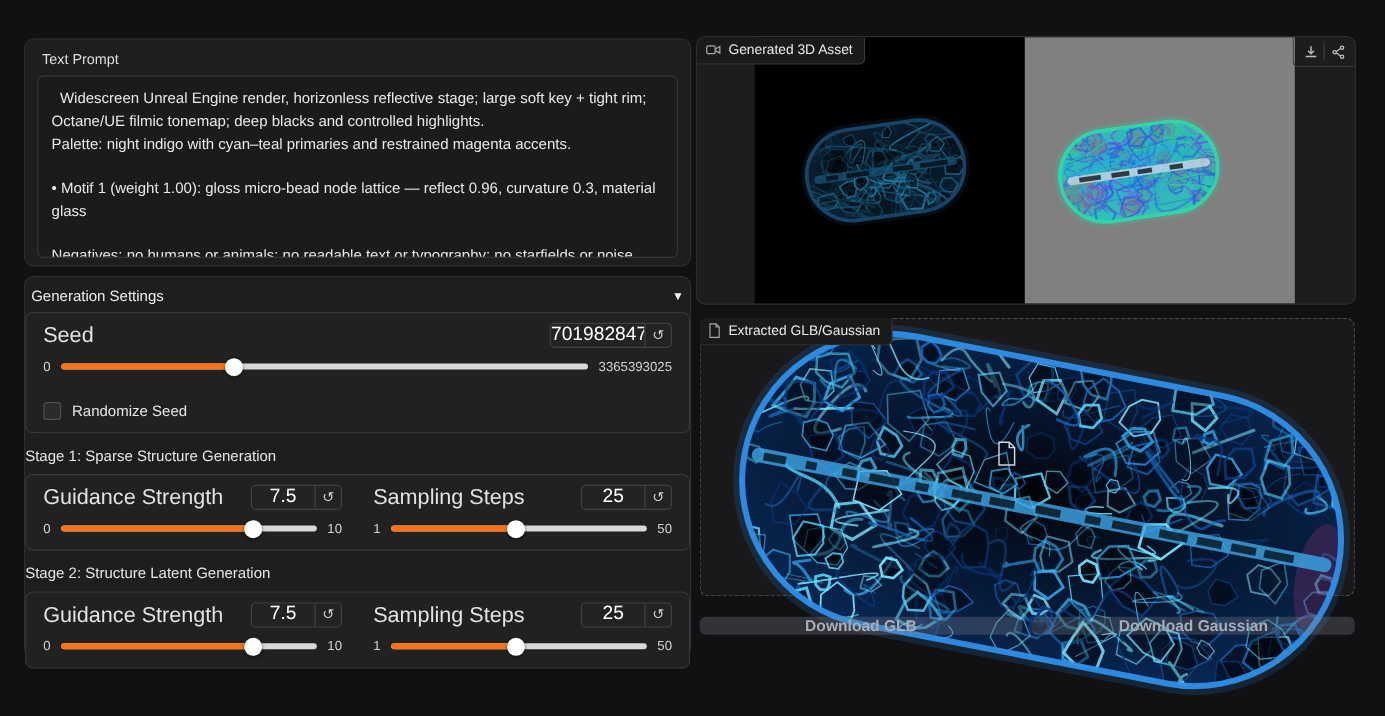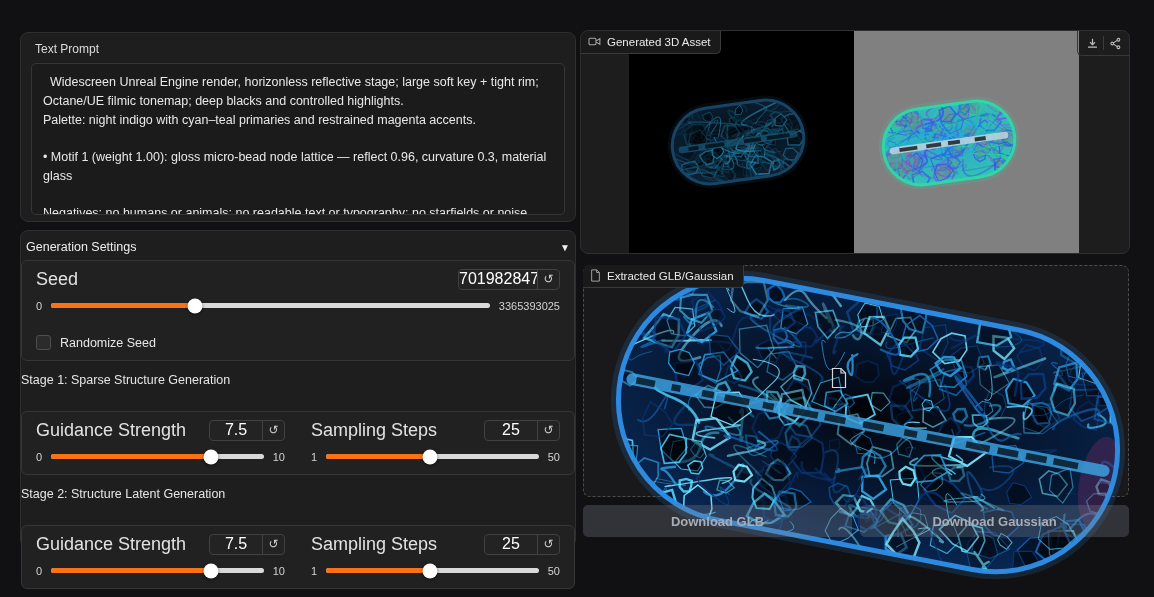--- a/index.html
+++ b/index.html
@@ -36,21 +36,21 @@
   .slider-row { display:flex; align-items:center; gap:9px; margin-top:7px; height:15px; }
   .slider-minmax { font-size:11px; color:#d2d2d2; white-space:nowrap; }
   .slider-track { position:relative; flex:1; height:5px; background:#d9d9d9; border-radius:3px; cursor:pointer; }
   .slider-fill { position:absolute; left:0; top:0; height:100%; background:#f97316; border-radius:3px; }
   .slider-handle { position:absolute; top:50%; width:15px; height:15px; background:#ffffff;
     border-radius:50%; transform:translate(-50%,-50%); box-shadow:0 1px 3px rgba(0,0,0,.6); }
   .checkbox-row { display:flex; align-items:flex-end; gap:9px; margin-top:20px; height:17px; }
   .checkbox { width:15px; height:15px; border:1.5px solid #4e4e4e; background:#2b2b2b; border-radius:3px; cursor:pointer; }
   .checkbox-label { font-size:12.5px; color:#e6e6e6; }
   .stage-title { margin-top:12px; padding-left:0; font-size:12.5px; color:#e5e5e5; }
-  .group.two-col { display:flex; gap:26px; margin-top:24px;justify-content:flex-end; }
+  .group.two-col { display:flex; gap:26px; margin-top:8px;justify-content:flex-end; }
   .two-col .col { flex:1; min-width:0; }
   
   .panel-video { left:580px; top:30px; width:550px; height:224px; background:#1d1d1d; overflow:hidden; }
   .video-strip { position:absolute; left:48px; top:0; width:450px; height:100%; display:flex; }
   .half { position:relative; width:225px; height:100%; overflow:hidden; }
   .half.black { background:#000000; }
   .half.gray  { background:#808080; }
   .half svg { position:absolute; left:0; top:0; }
   .overlay-label { position:absolute; left:0; top:0; z-index:6; display:flex; align-items:center; gap:6px;
     padding:4px 9px 5px 7px; background:#1a1a1a; border-right:1px solid #3a3a3a; border-bottom:1px solid #3a3a3a;
@@ -58,21 +58,21 @@
   .overlay-label svg { display:block; }
   .icon-cell { position:absolute; right:0; top:0; z-index:6; display:flex; align-items:center;
     border-left:1px solid #383838; border-bottom:1px solid #383838; border-radius:0 7px 0 5px; padding:2px 3px; }
   .icon-btn { width:22px; height:20px; display:grid; place-items:center; background:none; border:none;
     color:#bfbfbf; cursor:pointer; }
   .icon-sep { width:1px; height:14px; background:#3c3c3c; }
   .dashed-panel { position:absolute; left:583px; top:265px; width:546px; height:232px;
     background:#19191b; border:1px dashed #4d4d4d; border-radius:7px; z-index:1; }
   .big-object { position:absolute; left:580px; top:252px; width:574px; height:345px; z-index:2; pointer-events:none; }
   .file-hint { position:absolute; left:830px; top:367px; z-index:3; }
-  .btn-row { position:absolute; left:583px; top:505px; width:546px; height:32px; display:flex; gap:8px; z-index:4; }
+  .btn-row { position:absolute; left:583px; top:505px; width:546px; height:32px; display:flex; gap:8px; z-index:4;align-items:center; }
   .dl-btn { flex:1; border:none; border-radius:5px; background:rgba(128,133,143,0.30);
     color:#a9adb5; font-size:13px; font-weight:700; font-family:"Liberation Sans", sans-serif; cursor:pointer; }
 </style>
 </head>
 <body>
 
 <div class="page">
 
   <section class="panel panel-prompt">
     <div class="panel-label">Text Prompt</div>

